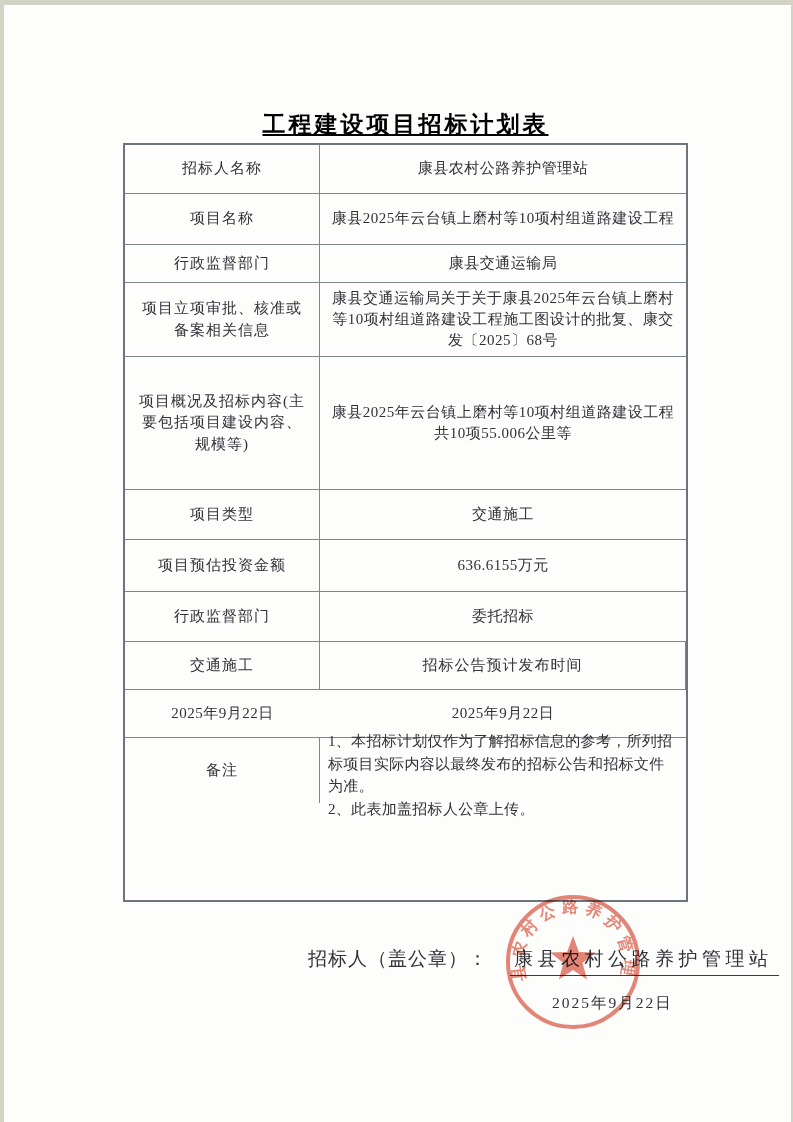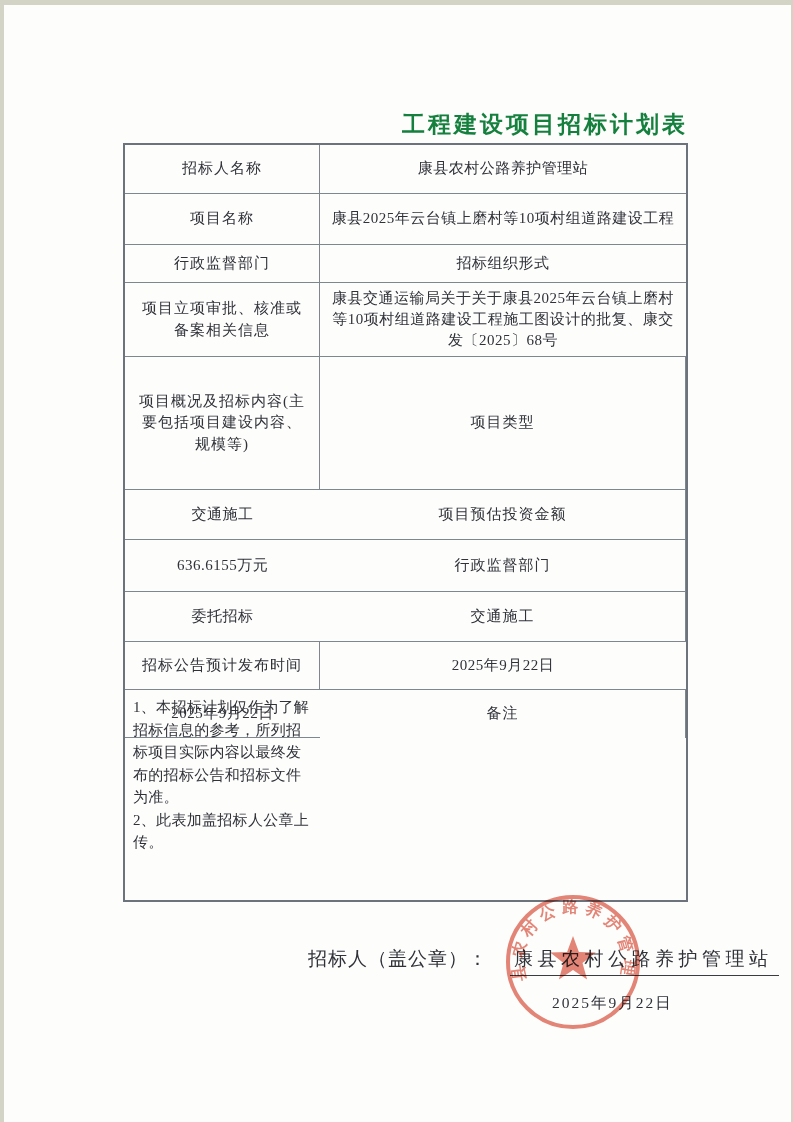--- a/index.html
+++ b/index.html
@@ -8,22 +8,23 @@
     background:#d4d4c6;
     font-family:"Liberation Serif","DejaVu Serif",serif;
     color:#303238;
   }
   .page{
     position:absolute;left:4px;top:5px;width:787px;height:1117px;
     background:#fdfdfc;
   }
   .doc-title{
     position:absolute;left:119px;top:104px;width:565px;
-    text-align:right;font-size:23px;font-weight:bold;letter-spacing:3px;
-    color:#15803d;
+    text-align:center;font-size:23px;font-weight:bold;letter-spacing:3px;
+    color:#000000;
+    text-decoration:underline;
   }
   .tbl{
     position:absolute;left:119px;top:138px;width:565px;
     box-sizing:border-box;border:2px solid #6d737c;
     display:grid;
     grid-template-columns:195px 366px;
     grid-template-rows:49px 51px 38px 74px 133px 50px 52px 50px 48px 48px 65px 97px;
   }
   .cell{
     box-sizing:border-box;
@@ -69,26 +70,27 @@
 
   <div class="tbl">
 
     <div class="cell">招标人名称</div>
     <div class="cell value">康县农村公路养护管理站</div>
 
     <div class="cell">项目名称</div>
     <div class="cell value">康县2025年云台镇上磨村等10项村组道路建设工程</div>
 
     <div class="cell">行政监督部门</div>
-    <div class="cell value">招标组织形式</div>
+    <div class="cell value">康县交通运输局</div>
 
     <div class="cell">项目立项审批、核准或备案相关信息</div>
     <div class="cell value">康县交通运输局关于关于康县2025年云台镇上磨村等10项村组道路建设工程施工图设计的批复、康交发〔2025〕68号</div>
 
     <div class="cell">项目概况及招标内容(主要包括项目建设内容、规模等)</div>
+    <div class="cell value">康县2025年云台镇上磨村等10项村组道路建设工程共10项55.006公里等</div>
 
     <div class="cell">项目类型</div>
     <div class="cell value">交通施工</div>
 
     <div class="cell">项目预估投资金额</div>
     <div class="cell value">636.6155万元</div>
 
     <div class="cell">行政监督部门</div>
     <div class="cell value">委托招标</div>
 

